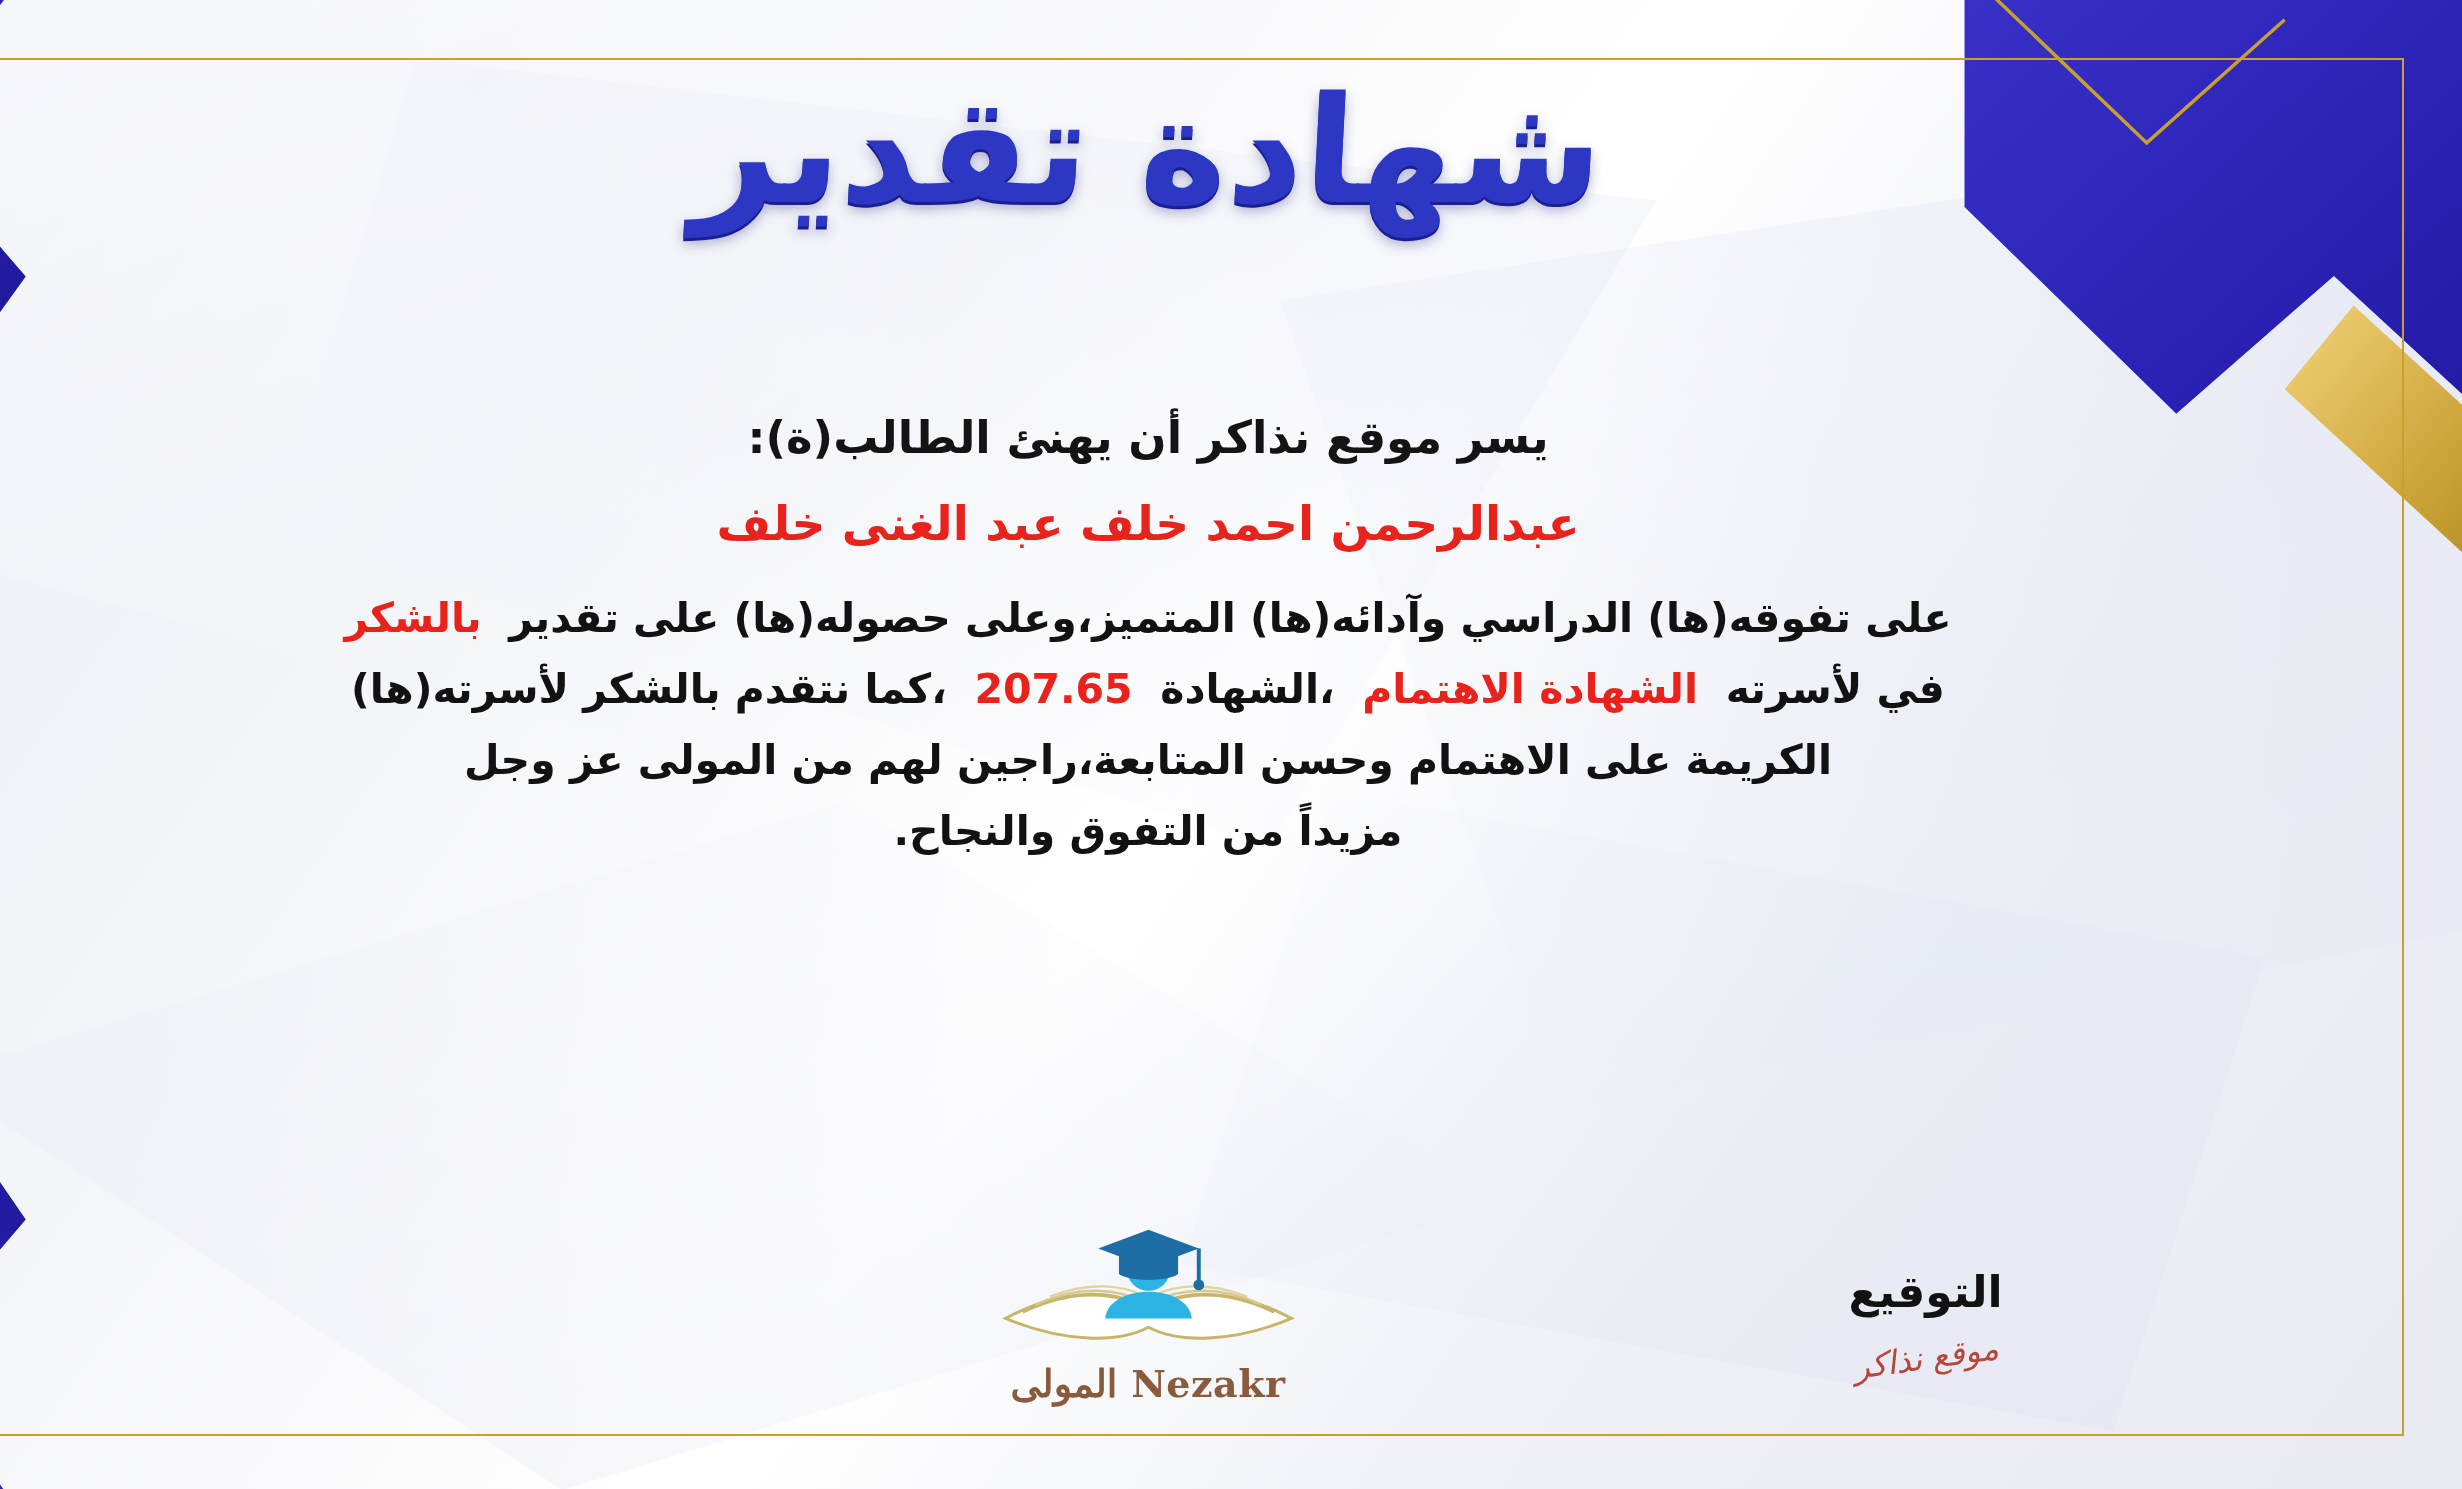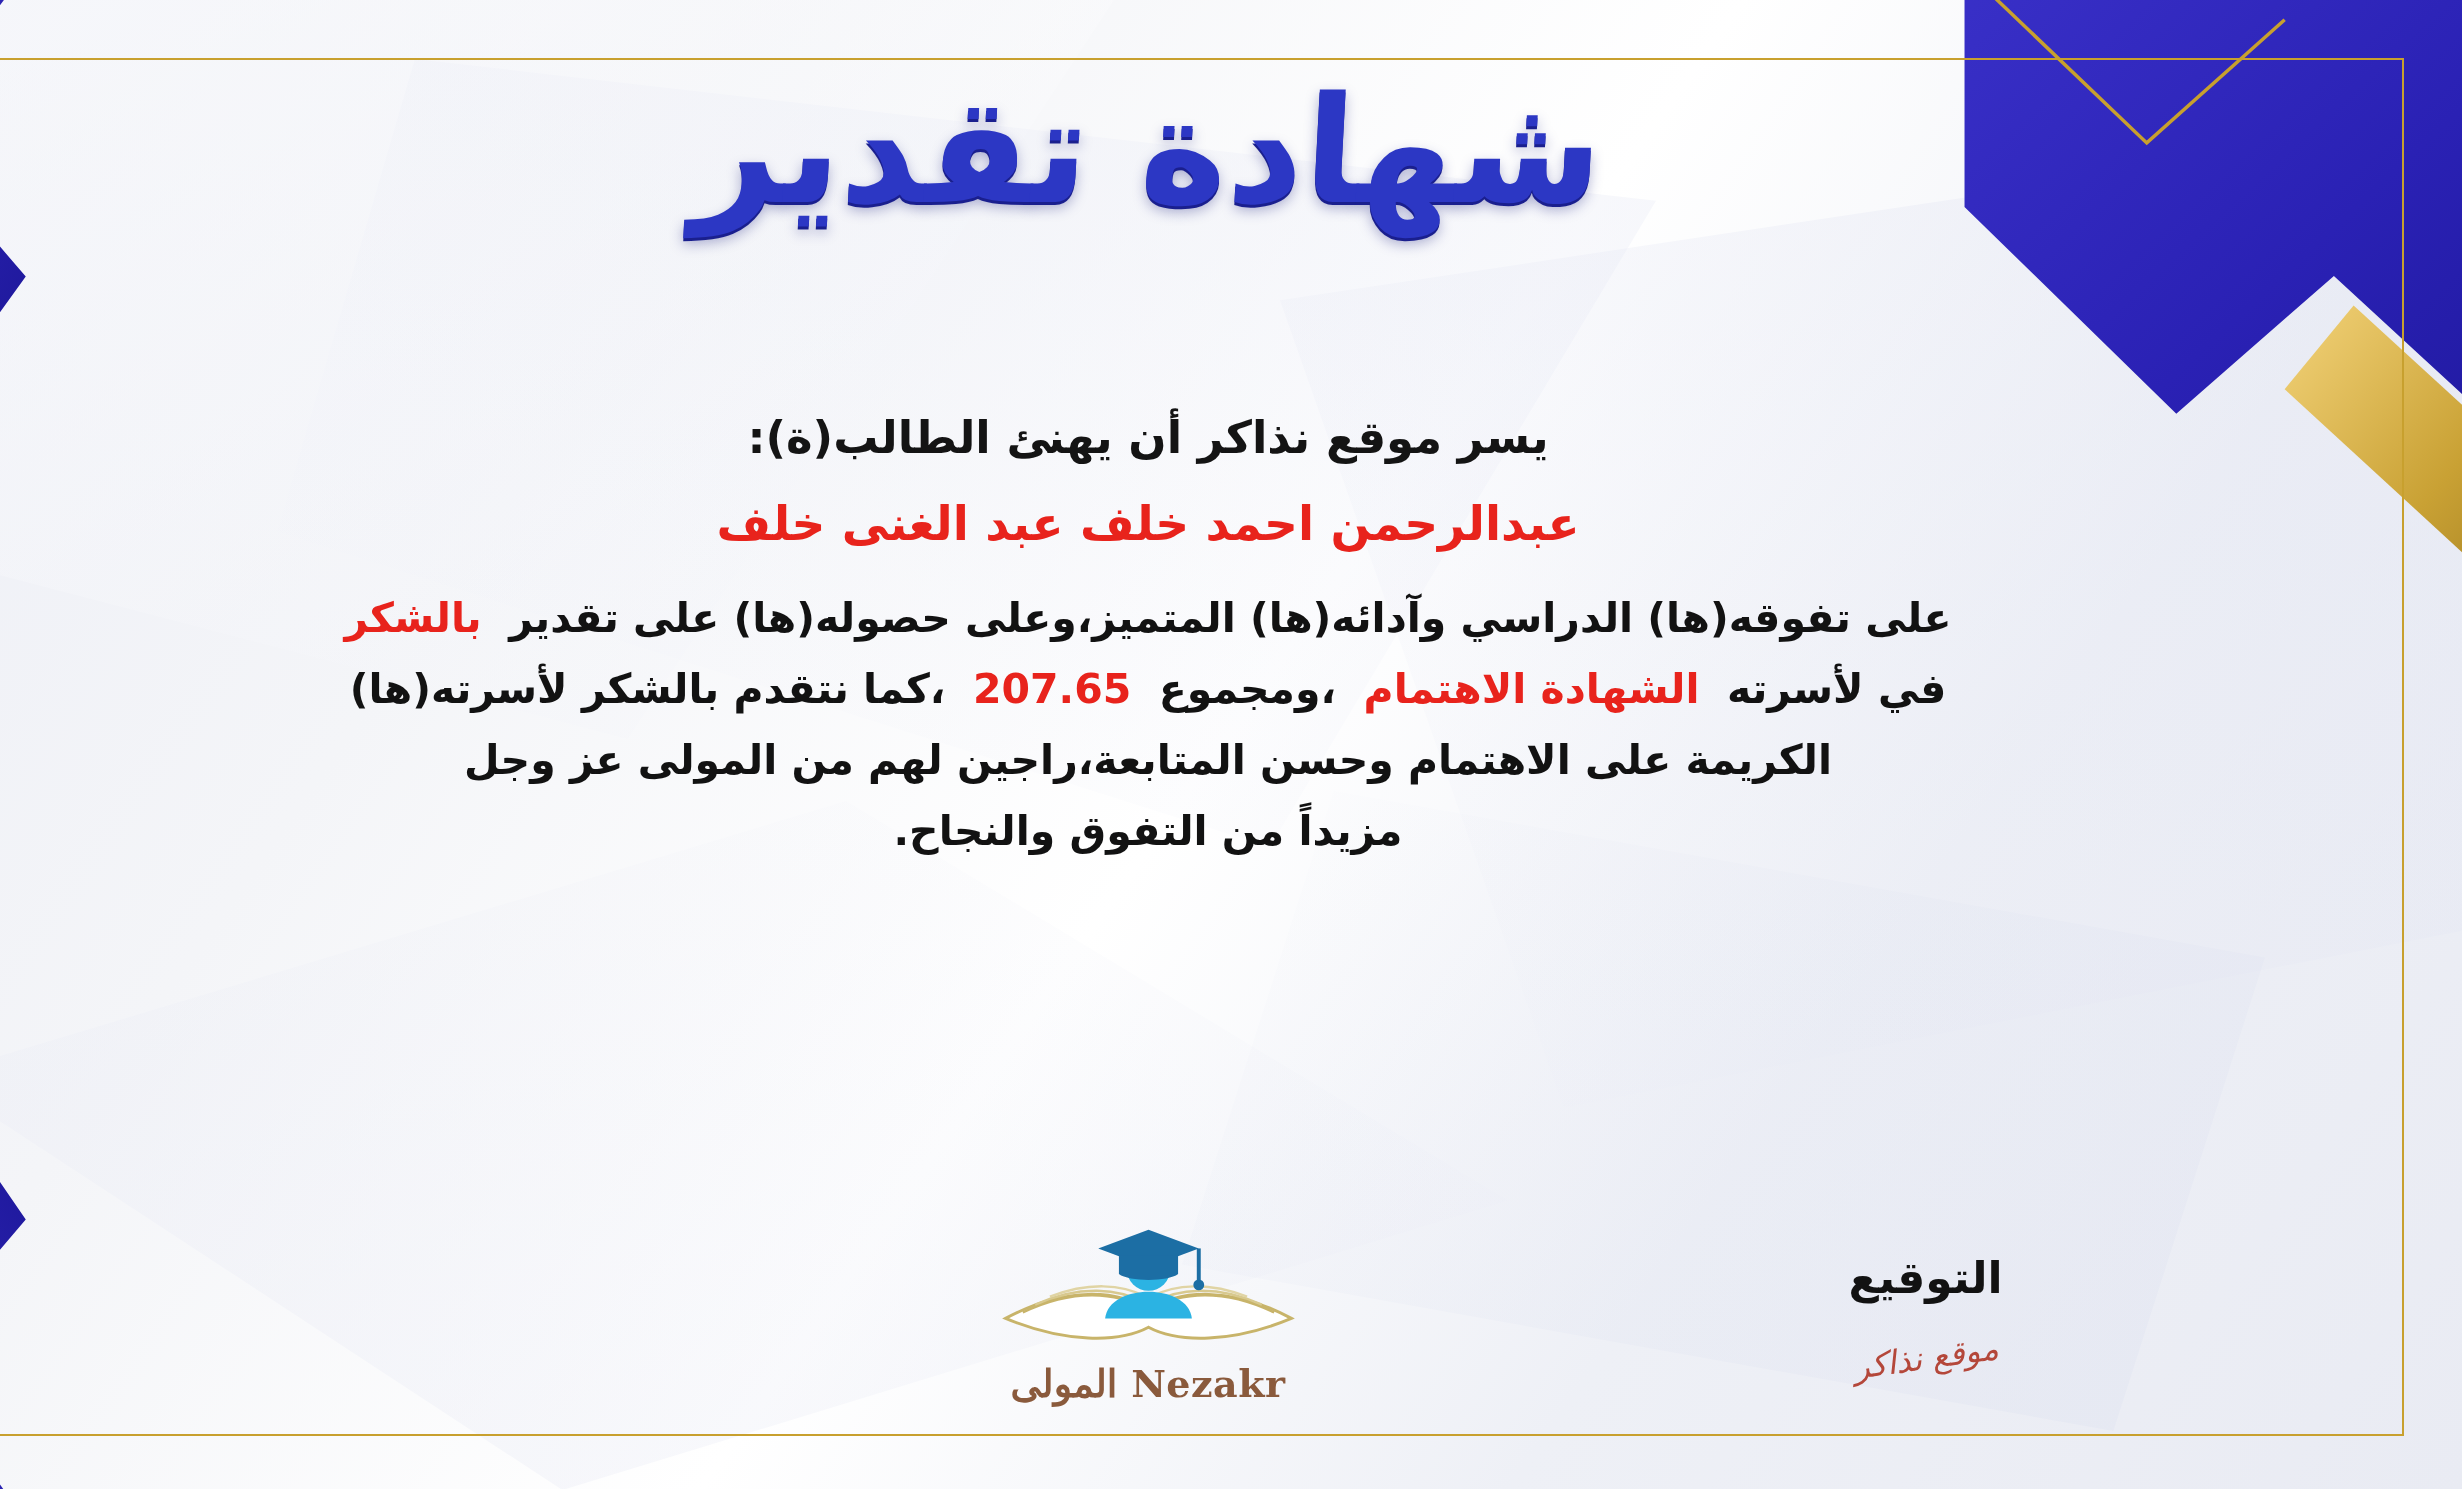--- a/index.html
+++ b/index.html
@@ -149,21 +149,21 @@
     position: absolute;
     right: 384px;
     bottom: 113px;
     text-align: center;
     width: 305px;
   }
   .sign-label {
     font-size: 44px;
     font-weight: 600;
     color: #121212;
-    margin-bottom: 36px;
+    margin-bottom: 22px;
   }
   .sign-script {
     font-family: "DejaVu Serif", "Liberation Serif", serif;
     font-size: 32.5px;
     font-style: italic;
     color: #b4473a;
     transform: rotate(-8deg);
     display: inline-block;
   }
 
@@ -262,21 +262,21 @@
 
     <p class="line line-intro">يسر موقع نذاكر أن يهنئ الطالب(ة):</p>
 
     <p class="student-name">عبدالرحمن احمد خلف عبد الغنى خلف</p>
 
     <p class="para">
       <span>على تفوقه(ها) الدراسي وآدائه(ها) المتميز،وعلى حصوله(ها) على تقدير</span><span class="gap-sm"></span><span class="red">بالشكر</span>
     </p>
 
     <p class="para">
-      <span>في لأسرته</span><span class="gap-sm"></span><span class="red">الشهادة الاهتمام</span><span class="gap-sm"></span><span>،ومجموع</span><span class="gap-sm"></span><span class="red">207.65</span><span class="gap-sm"></span><span>،كما نتقدم بالشكر لأسرته(ها)</span>
+      <span>في لأسرته</span><span class="gap-sm"></span><span class="red">الشهادة الاهتمام</span><span class="gap-sm"></span><span>،الشهادة</span><span class="gap-sm"></span><span class="red">207.65</span><span class="gap-sm"></span><span>،كما نتقدم بالشكر لأسرته(ها)</span>
     </p>
 
     <p class="para">الكريمة على الاهتمام وحسن المتابعة،راجين لهم من المولى عز وجل</p>
 
     <p class="para">مزيداً من التفوق والنجاح.</p>
   </div>
 
   <div class="sign-block">
     <div class="sign-label">التوقيع</div>
     <div class="sign-script">موقع نذاكر</div>

